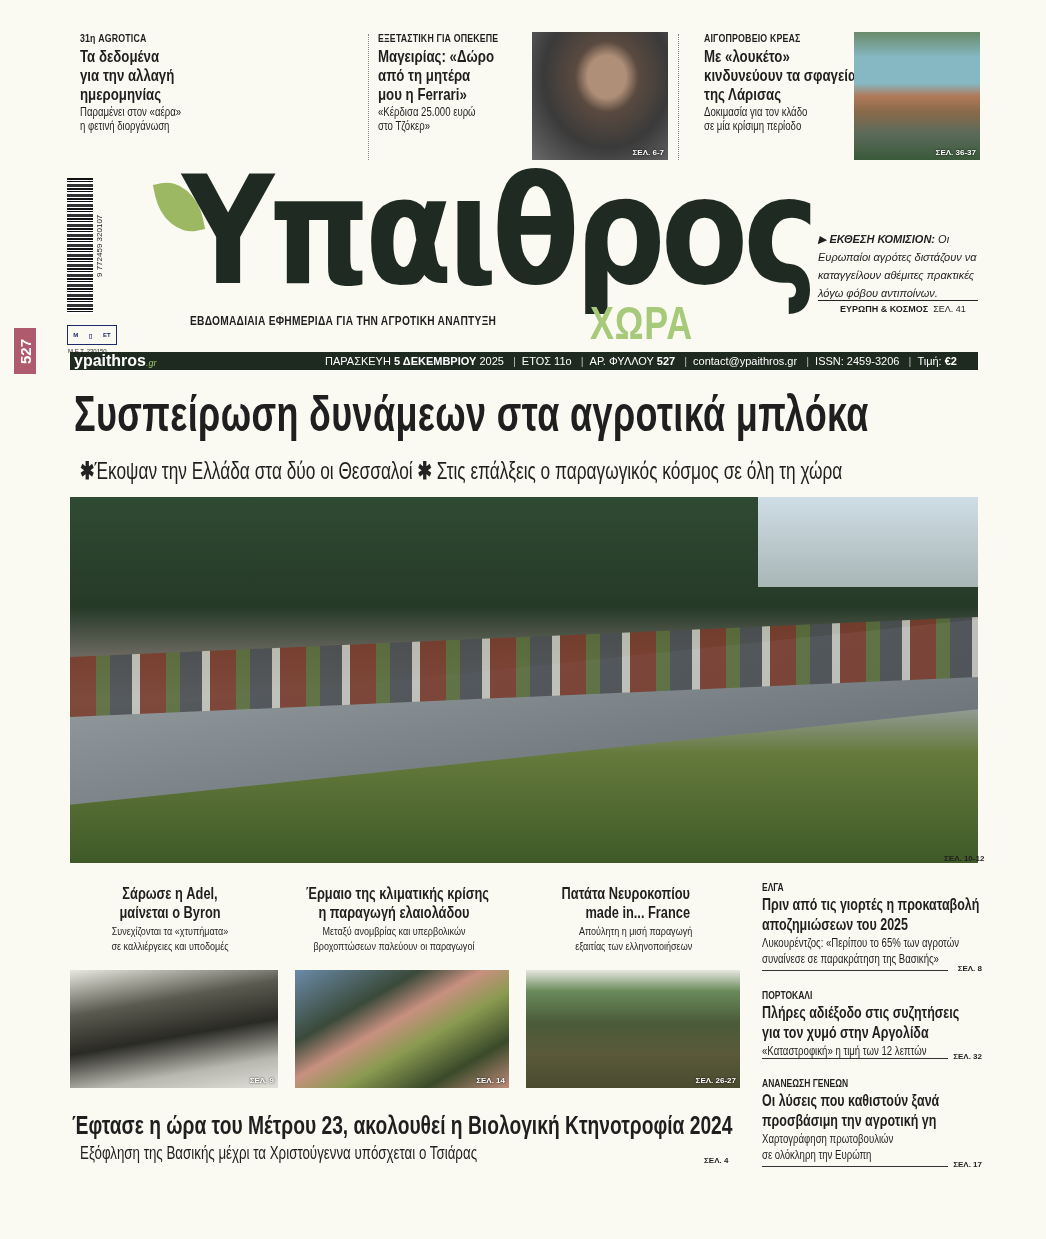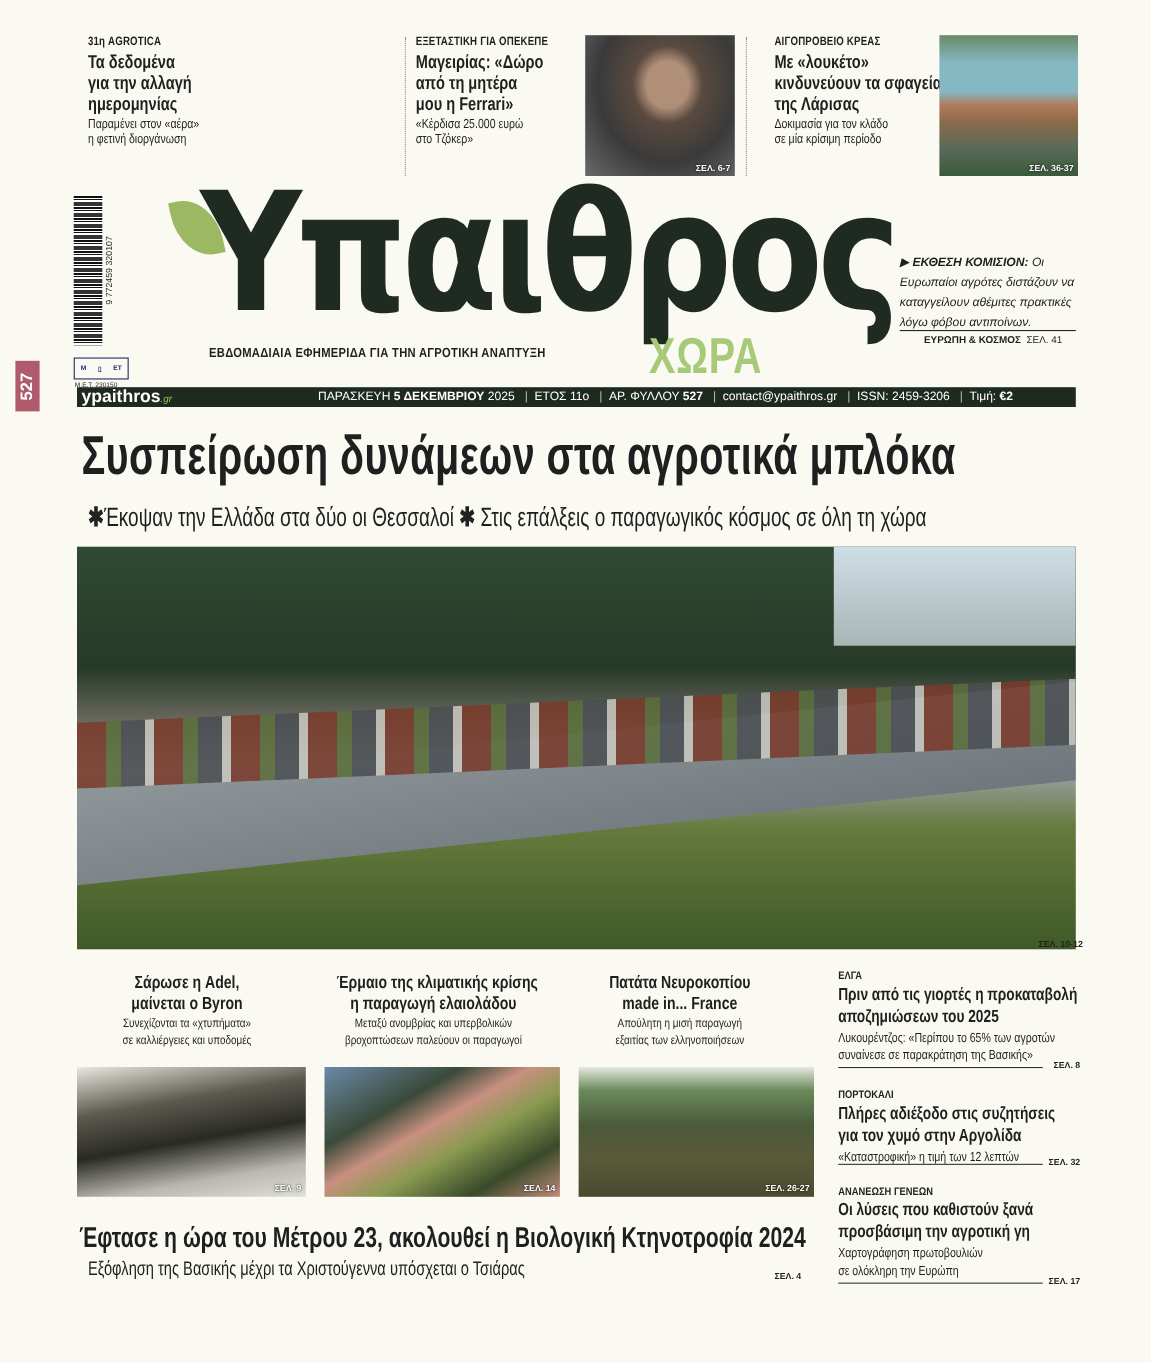--- a/index.html
+++ b/index.html
@@ -27,21 +27,21 @@
   .logo-word { position: absolute; left: 32px; top: -12px; font-family: "DejaVu Sans", sans-serif; font-weight: bold; font-size: 150px; letter-spacing: -6px; color: #1f2a22; transform: scaleX(0.85); transform-origin: left; line-height: 1; white-space: nowrap; }
   .logo-tag { position: absolute; left: 40px; top: 146px; font-size: 12px; font-weight: bold; letter-spacing: 0.3px; transform: scaleX(0.85); transform-origin: left; white-space: nowrap; }
   .logo-xora { position: absolute; left: 440px; top: 128px; font-size: 46px; font-weight: bold; color: #a7c97a; transform: scaleX(0.78); transform-origin: left; letter-spacing: 1px; }
 
   .side-teaser { position: absolute; left: 818px; top: 230px; width: 162px; font-size: 11px; font-style: italic; line-height: 18px; }
   .side-teaser b { font-style: italic; }
   .side-rule { position: absolute; left: 818px; top: 300px; width: 160px; border-top: 1px solid #222; }
   .side-sec { position: absolute; left: 840px; top: 304px; font-size: 9px; font-weight: bold; white-space: nowrap; }
 
   
-  .infobar { position: absolute; left: 70px; top: 352px; width: 908px; height: 18px; background: #1e2a20; display: flex; align-items: center; color: #fff; }
+  .infobar { position: absolute; left: 70px; top: 352px; width: 908px; height: 18px; background: #1e2a20; display: flex; align-items: center; color: #fff; gap: 36px; }
   .infobar .site { width: 215px; font-weight: bold; font-size: 16px; padding-left: 4px; }
   .infobar .site small { font-size: 9px; font-style: italic; color: #9cc266; font-weight: normal; }
   .infobar .meta { font-size: 11px; white-space: nowrap; padding-left: 4px; }
   .infobar .meta span.sep { margin: 0 6px; color: #bbb; }
 
   
   .main-head { position: absolute; left: 74px; top: 384px; width: 904px; font-size: 50px; font-weight: bold; line-height: 60px; transform: scaleX(0.72); transform-origin: left; white-space: nowrap; letter-spacing: 0.5px; }
   .main-sub { position: absolute; left: 80px; top: 456px; font-size: 24px; line-height: 30px; transform: scaleX(0.72); transform-origin: left; white-space: nowrap; }
   .main-sub .star { color: #222; font-weight: bold; }
 
@@ -195,21 +195,21 @@
     </div>
   <div class="sub">
       <div>Μεταξύ ανομβρίας και υπερβολικών</div>
       <div>βροχοπτώσεων παλεύουν οι παραγωγοί</div>
     </div>
 </div>
 <div class="sphoto" style="left:295px;width:214px;background:linear-gradient(150deg,#6a8aa8 0,#3a4a3a 30%,#c89080 45%,#8a9a50 60%,#3a4a2a 80%,#c08a7a);">
   <span class="pg">ΣΕΛ. 14</span>
 </div>
 
-<div class="story" style="left:508px;">
+<div class="story" style="left:492px;text-align:right;">
   <div class="head">
       <div>Πατάτα Νευροκοπίου</div>
       <div>made in... France</div>
     </div>
   <div class="sub">
       <div>Απούλητη η μισή παραγωγή</div>
       <div>εξαιτίας των ελληνοποιήσεων</div>
     </div>
 </div>
 <div class="sphoto" style="left:526px;width:214px;background:linear-gradient(180deg,#e6e8e0 0,#6a8a5a 18%,#4a5a3a 45%,#5a5a3a 70%,#4a4a30);">

